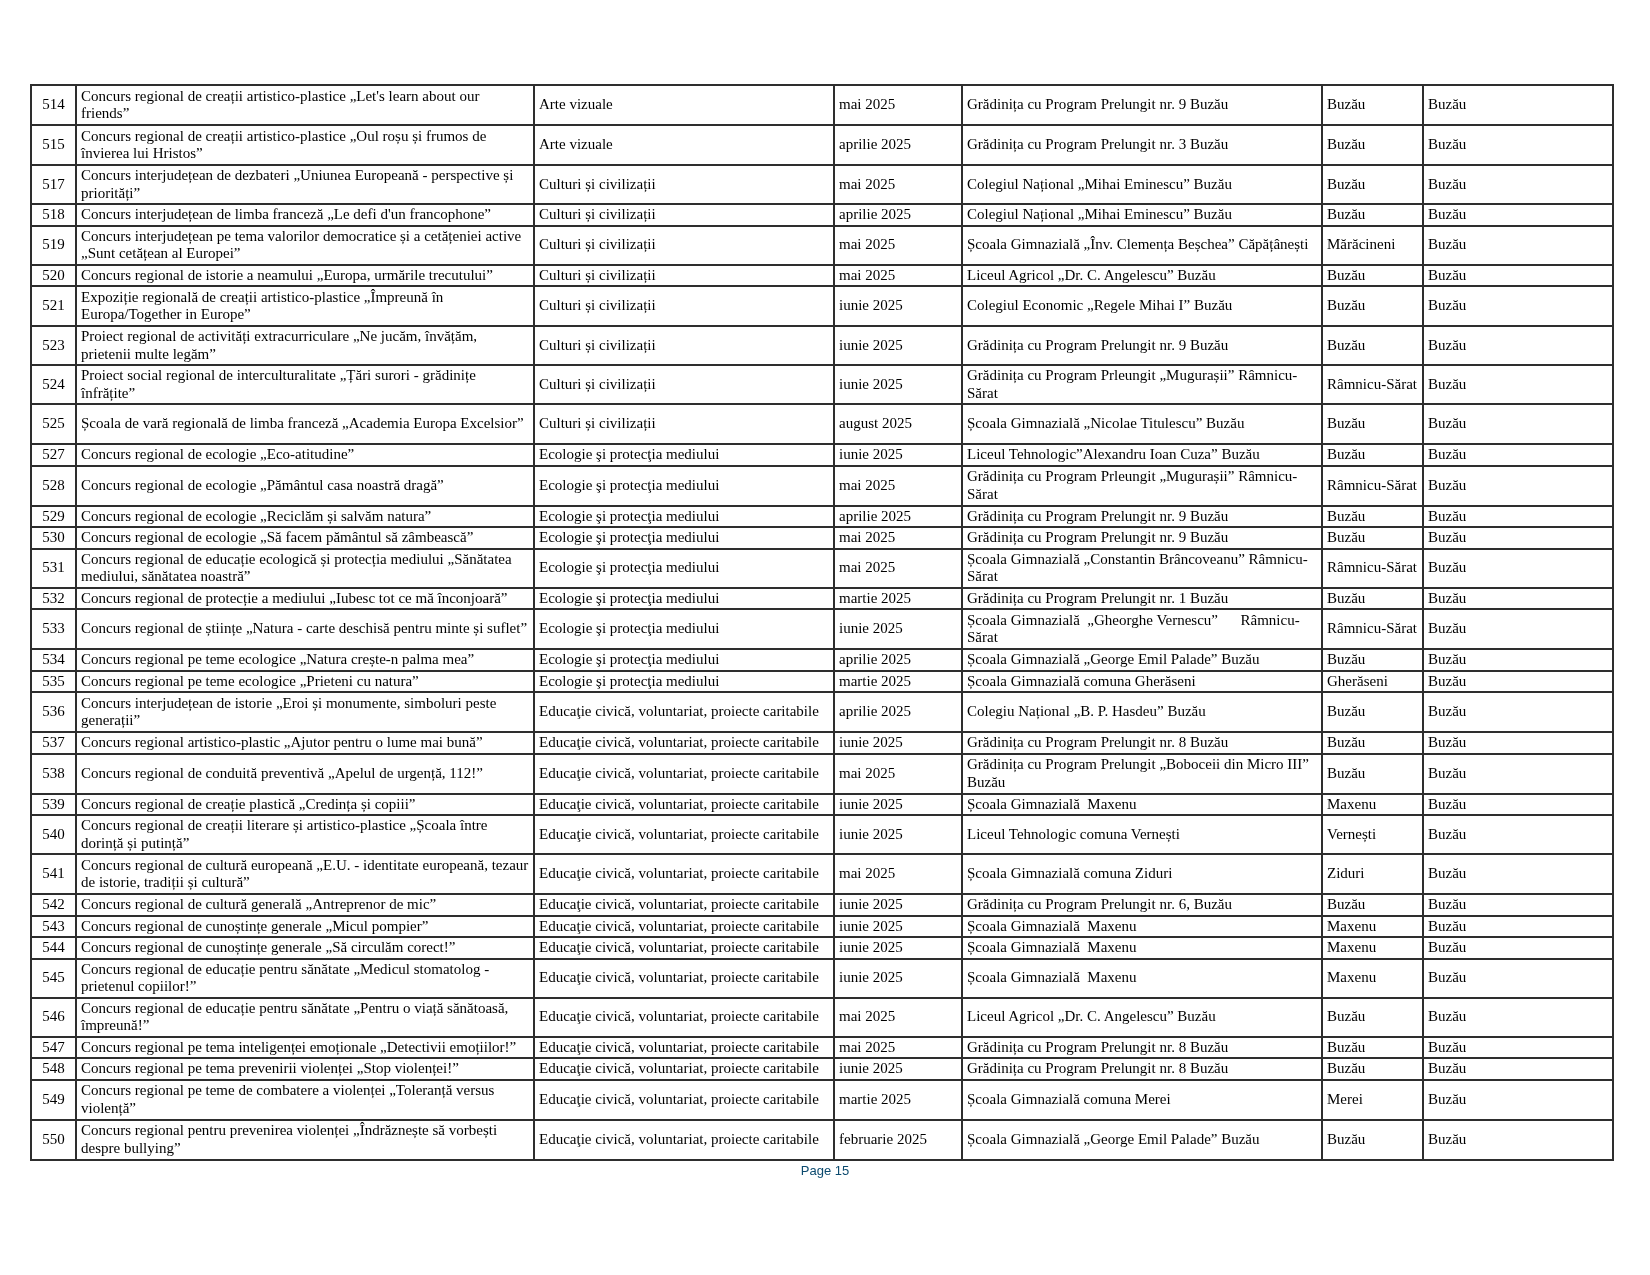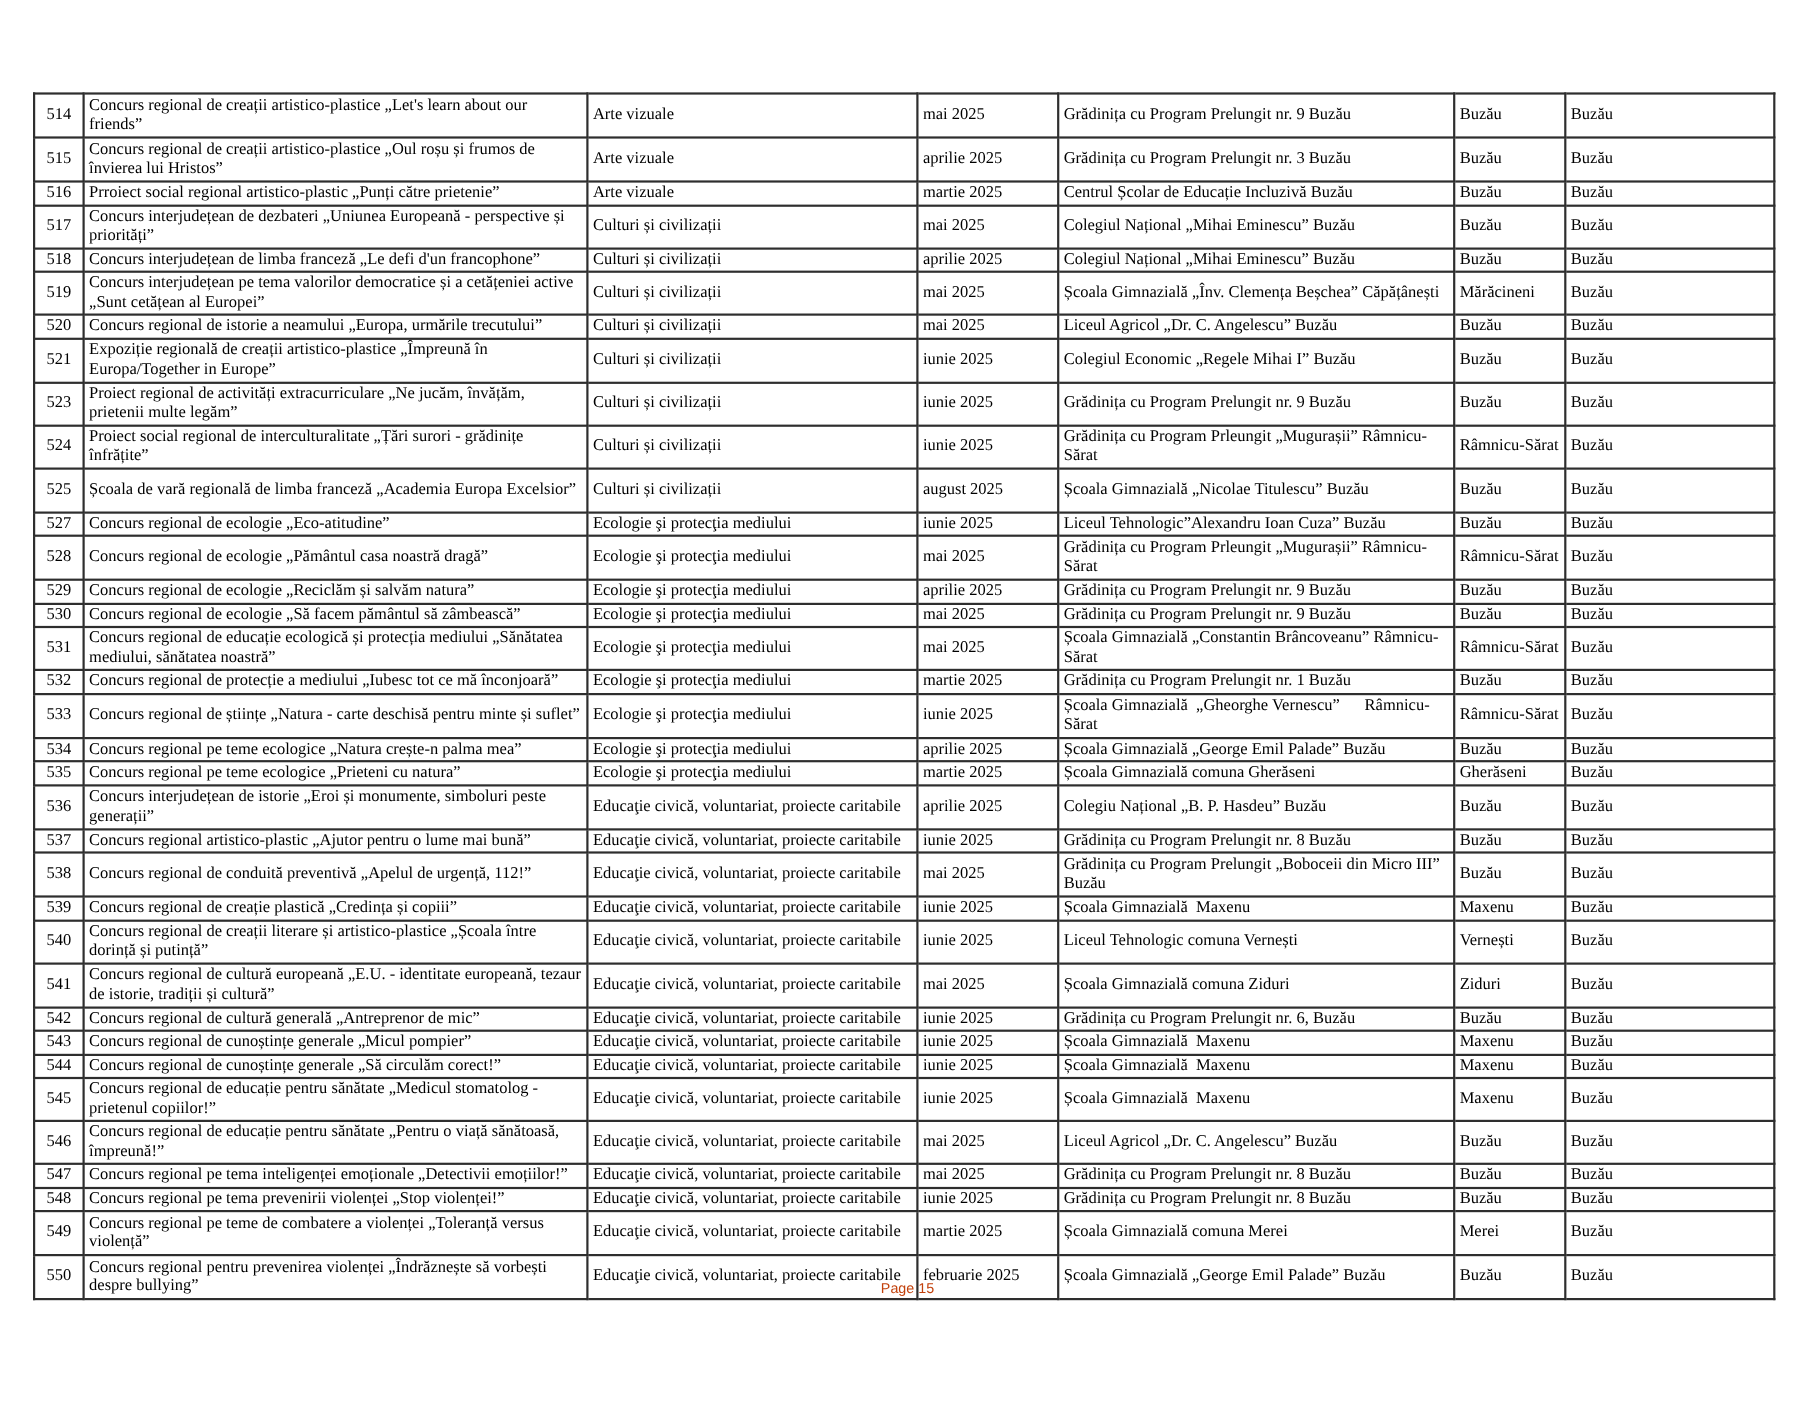--- a/index.html
+++ b/index.html
@@ -41,21 +41,21 @@
     height: 36px;
   }
   .footer {
     position: absolute;
     top: 1147px;
     left: 0;
     width: 100%;
     text-align: center;
     font-family: "Liberation Sans", sans-serif;
     font-size: 13px;
-    color: #c2410c;
+    color: #0c4a6e;
   }
 </style>
 </head>
 <body>
 
 <div class="page">
   <table class="doc-table">
     <colgroup>
       <col style="width:45px">
       <col style="width:458px">
@@ -78,29 +78,20 @@
         <tr class="tall">
           <td class="num">515</td>
           <td>Concurs regional de creații artistico-plastice „Oul roșu și frumos de învierea lui Hristos”</td>
           <td>Arte vizuale</td>
           <td>aprilie 2025</td>
           <td>Grădinița cu Program Prelungit nr. 3 Buzău</td>
           <td>Buzău</td>
           <td>Buzău</td>
         </tr>
         <tr>
-          <td class="num">516</td>
-          <td>Prroiect social regional artistico-plastic „Punți către prietenie”</td>
-          <td>Arte vizuale</td>
-          <td>martie 2025</td>
-          <td>Centrul Școlar de Educație Incluzivă Buzău</td>
-          <td>Buzău</td>
-          <td>Buzău</td>
-        </tr>
-        <tr>
           <td class="num">517</td>
           <td>Concurs interjudețean de dezbateri „Uniunea Europeană - perspective și priorități”</td>
           <td>Culturi și civilizații</td>
           <td>mai 2025</td>
           <td>Colegiul Național „Mihai Eminescu” Buzău</td>
           <td>Buzău</td>
           <td>Buzău</td>
         </tr>
         <tr>
           <td class="num">518</td>

